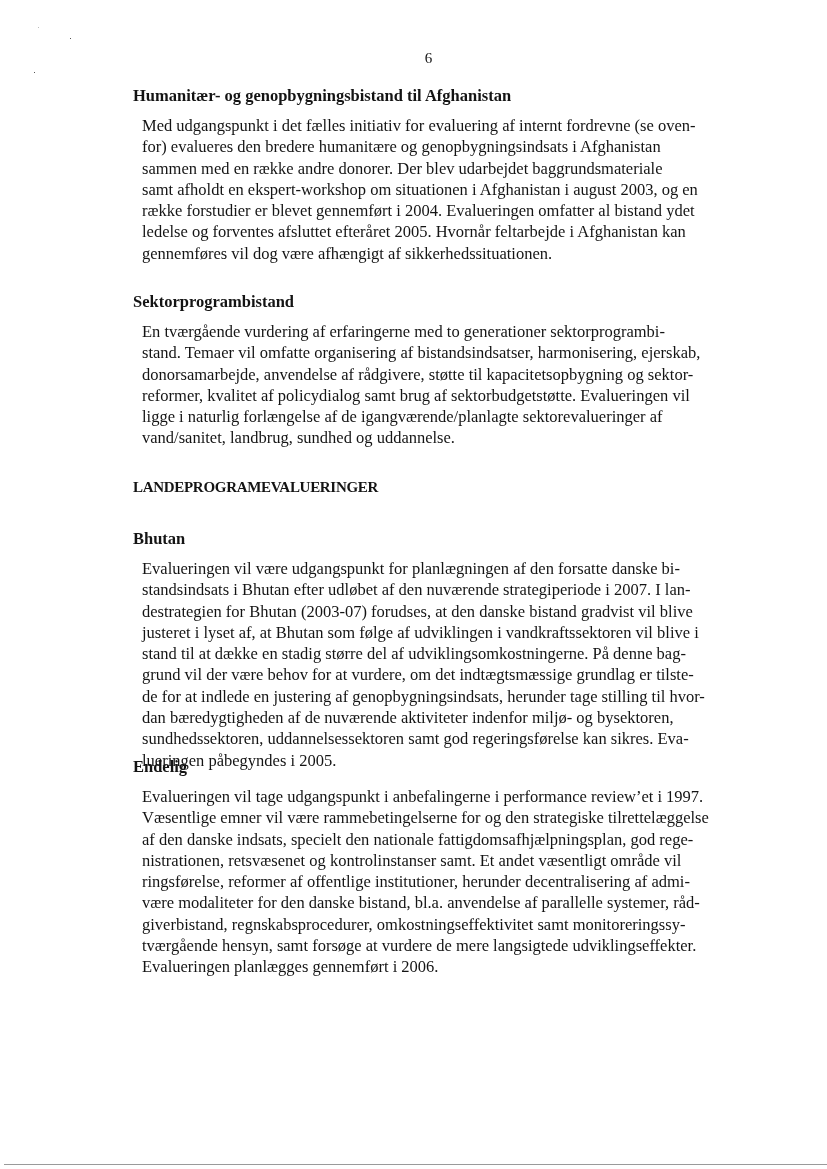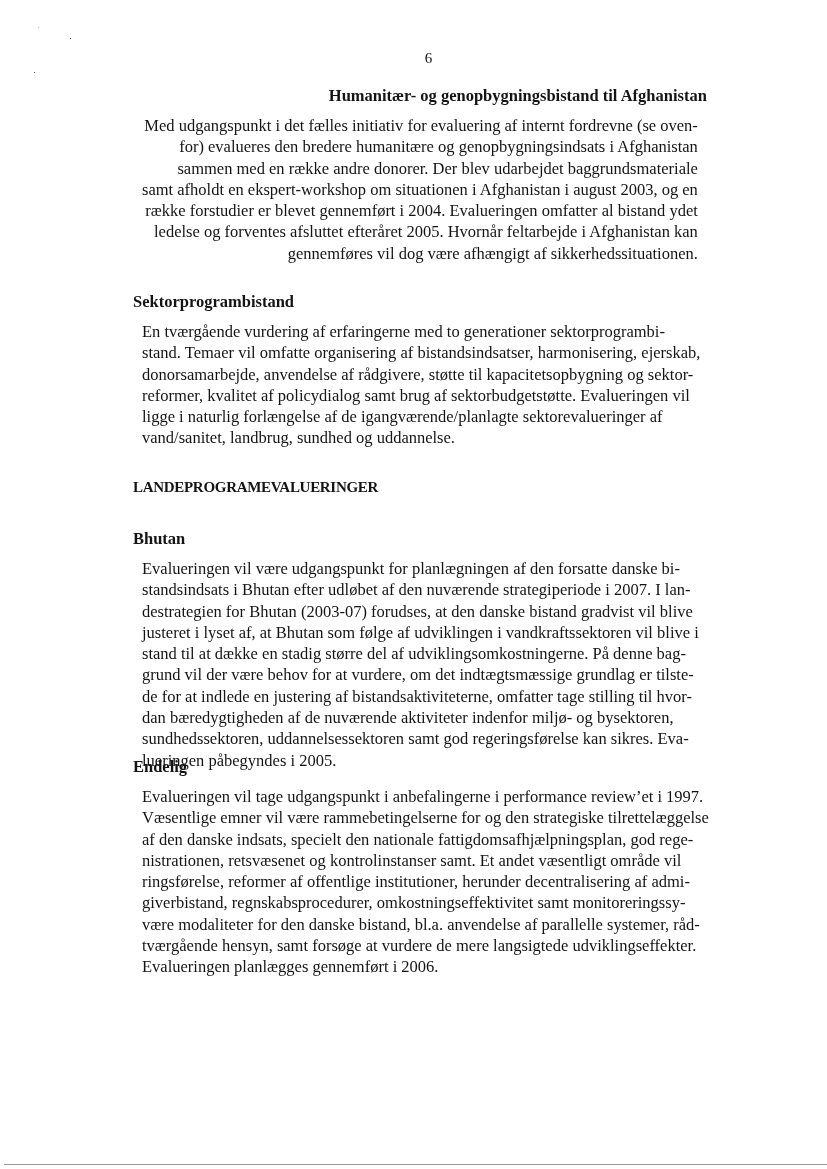--- a/index.html
+++ b/index.html
@@ -40,21 +40,21 @@
     }
     .para {
       font-size: 16.5px;
       line-height: 21.3px;
       margin: 9px;
       white-space: nowrap;
     }
     .para span.line {
       display: block;
     }
-    .block-afgh { position: absolute; top: 0; left: 0; text-align: right; }
+    .block-afgh { position: absolute; top: 0; left: 0; }
     .block-sektor { position: absolute; top: 206px; left: 0; }
     .block-lande { position: absolute; top: 392px; left: 0; }
     .block-bhutan { position: absolute; top: 443px; left: 0; }
     .block-uganda { position: absolute; top: 671px; left: 0; }
     .caps-heading {
       font-weight: bold;
       font-size: 15px;
       line-height: 21px;
       letter-spacing: -0.3px;
       margin: 0;
@@ -116,37 +116,37 @@
 
   <div class="block-bhutan">
     <h2 class="section-heading">Bhutan</h2>
     <p class="para">
       <span class="line">Evalueringen vil være udgangspunkt for planlægningen af den forsatte danske bi-</span>
       <span class="line">standsindsats i Bhutan efter udløbet af den nuværende strategiperiode i 2007. I lan-</span>
       <span class="line">destrategien for Bhutan (2003-07) forudses, at den danske bistand gradvist vil blive</span>
       <span class="line">justeret i lyset af, at Bhutan som følge af udviklingen i vandkraftssektoren vil blive i</span>
       <span class="line">stand til at dække en stadig større del af udviklingsomkostningerne. På denne bag-</span>
       <span class="line">grund vil der være behov for at vurdere, om det indtægtsmæssige grundlag er tilste-</span>
-      <span class="line">de for at indlede en justering af bistandsaktiviteterne, omfatter tage stilling til hvor-</span>
+      <span class="line">de for at indlede en justering af genopbygningsindsats, herunder tage stilling til hvor-</span>
       <span class="line">dan bæredygtigheden af de nuværende aktiviteter indenfor miljø- og bysektoren,</span>
       <span class="line">sundhedssektoren, uddannelsessektoren samt god regeringsførelse kan sikres. Eva-</span>
       <span class="line">lueringen påbegyndes i 2005.</span>
     </p>
   </div>
 
   <div class="block-uganda">
     <h2 class="section-heading">Endelig</h2>
     <p class="para">
       <span class="line">Evalueringen vil tage udgangspunkt i anbefalingerne i performance review’et i 1997.</span>
       <span class="line">Væsentlige emner vil være rammebetingelserne for og den strategiske tilrettelæggelse</span>
       <span class="line">af den danske indsats, specielt den nationale fattigdomsafhjælpningsplan, god rege-</span>
       <span class="line">nistrationen, retsvæsenet og kontrolinstanser samt. Et andet væsentligt område vil</span>
       <span class="line">ringsførelse, reformer af offentlige institutioner, herunder decentralisering af admi-</span>
+      <span class="line">være modaliteter for den danske bistand, bl.a. anvendelse af parallelle systemer, råd-</span>
       <span class="line">giverbistand, regnskabsprocedurer, omkostningseffektivitet samt monitoreringssy-</span>
-      <span class="line">være modaliteter for den danske bistand, bl.a. anvendelse af parallelle systemer, råd-</span>
       <span class="line">tværgående hensyn, samt forsøge at vurdere de mere langsigtede udviklingseffekter.</span>
       <span class="line">Evalueringen planlægges gennemført i 2006.</span>
     </p>
   </div>
 
 </div>
 
 <div class="bottom-rule"></div>
 
 </body></html>

